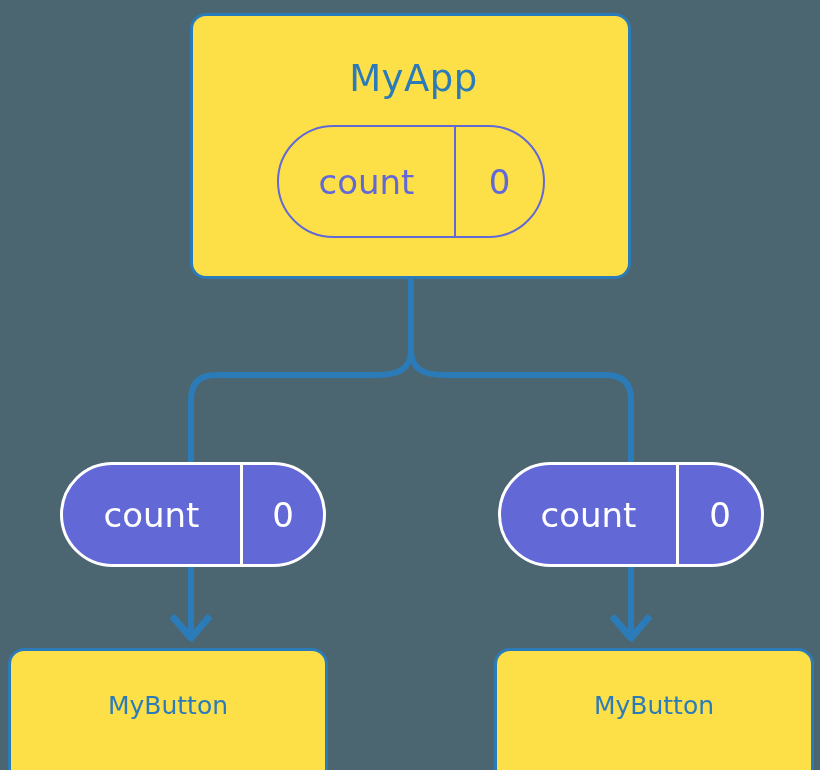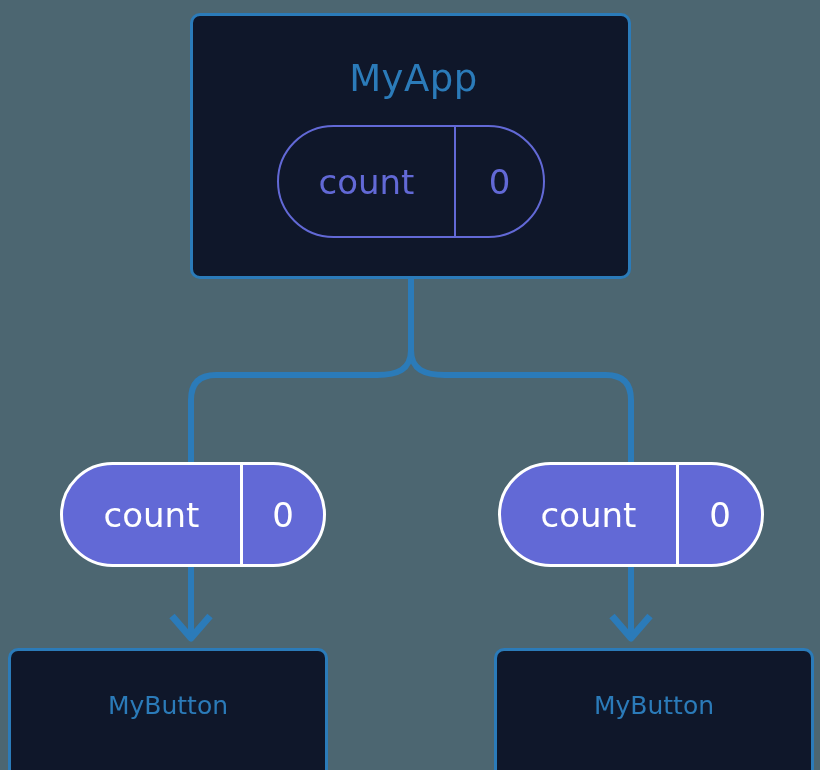--- a/index.html
+++ b/index.html
@@ -23,23 +23,23 @@
     left: 0;
     top: 0;
     width: 820px;
     height: 770px;
   }
 
   
   .card {
     position: absolute;
     box-sizing: border-box;
-    background: #0f172a;
+    background: #fde047;
     border: 3px solid #2b7bb9;
-    border-radius: 10px;
+    border-radius: 16px;
   }
   #root-card {
     left: 190px;
     top: 13px;
     width: 441px;
     height: 266px;
   }
   #root-title {
     position: absolute;
     left: 0;

